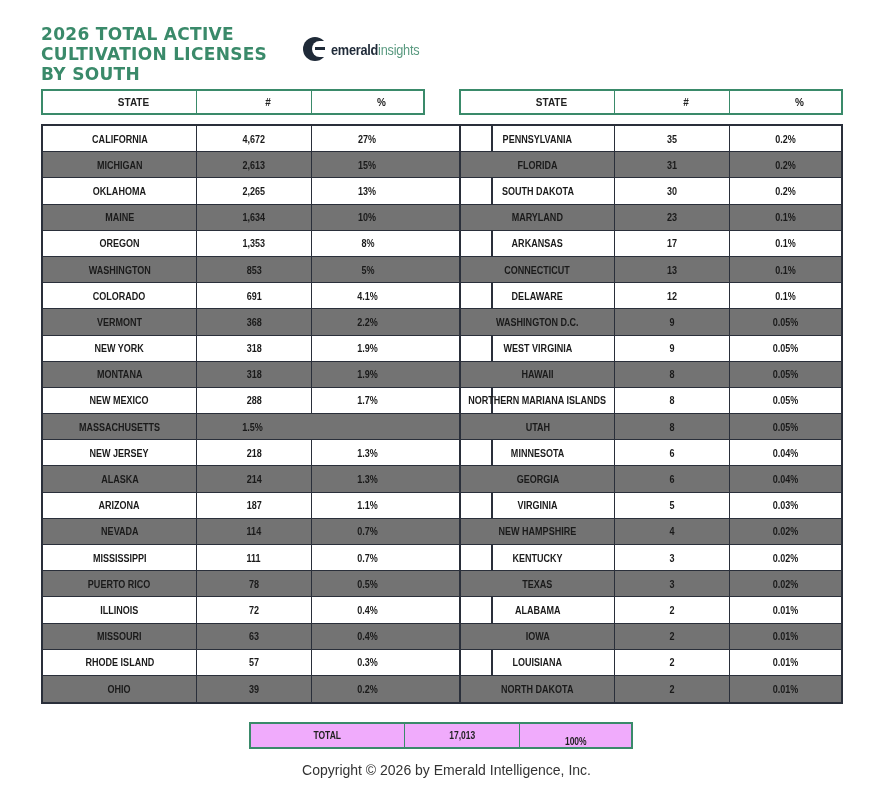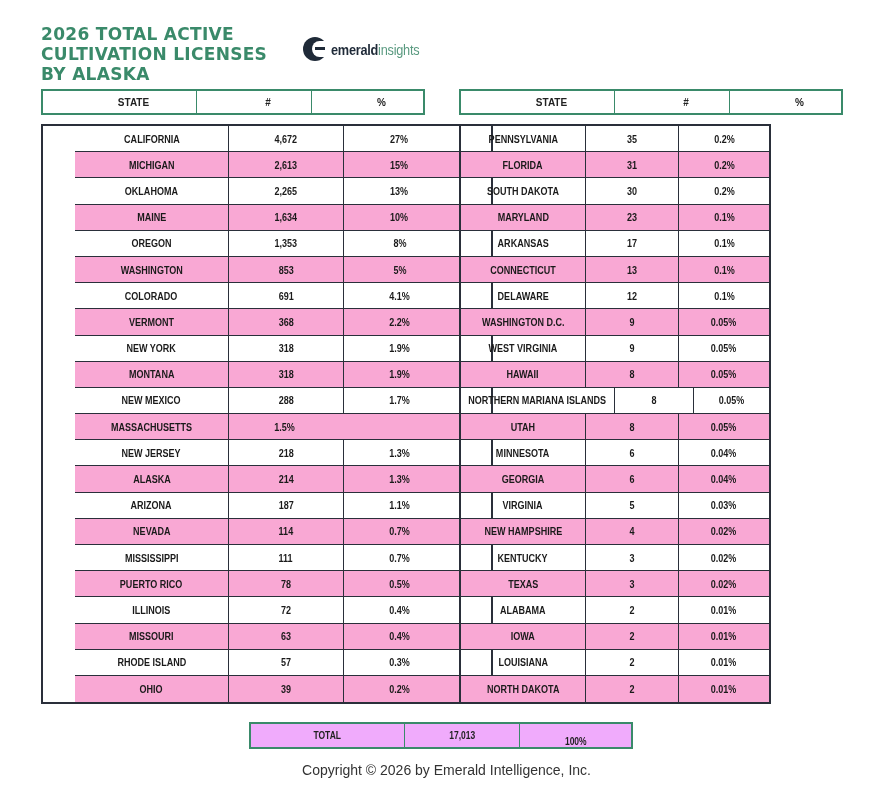--- a/index.html
+++ b/index.html
@@ -12,58 +12,58 @@
   .logo-mark::after { content: ""; position: absolute; left: 12px; top: 10px; width: 10px; height: 3px; background: #1f2a38; }
   .logo-text { font-size: 15px; font-family: "Liberation Sans", sans-serif; letter-spacing: -0.3px; transform: scaleX(0.85); transform-origin: left center; }
   .logo-text .b { color: #1f2a38; font-weight: bold; }
   .logo-text .l { color: #5a9a80; }
   .hdr { position: absolute; top: 89px; height: 26px; border: 2px solid #3a8a6a; box-sizing: border-box; display: flex; background: #fff; }
   .hdr .c { display: flex; align-items: center; justify-content: center; font-size: 10px; font-weight: bold; color: #222; border-right: 1.5px solid #3a8a6a; box-sizing: border-box; padding-left: 28px; }
   .hdr .c:last-child { border-right: none; }
   .tbl { position: absolute; top: 124px; border: 2px solid #2a2f3a; box-sizing: border-box; }
   .row { display: flex; height: 26.2px; border-bottom: 1.5px solid #2a2f3a; box-sizing: border-box; }
   .row:last-child { border-bottom: none; }
-  .row.alt { background: #f9a8d4; }
+  .row.alt { background: #737373; }
   .row .c { display: flex; align-items: center; justify-content: center; font-size: 11px; font-weight: bold; color: #1a1a1a; border-right: 1.5px solid #2a2f3a; box-sizing: border-box; transform-origin: center; }
   .row .c:last-child { border-right: none; }
   .row .c span { display: inline-block; transform: scaleX(0.82); white-space: nowrap; }
   .c1 { width: 154px; } .c2 { width: 115px; } .c3 { width: 111px; }
   .total { position: absolute; left: 249px; top: 722px; width: 384px; height: 27px; border: 2px solid #3a8a6a; box-sizing: border-box; background: #f0abfc; display: flex; }
   .total .c { display: flex; align-items: center; justify-content: center; font-size: 10px; font-weight: bold; color: #222; border-right: 1.5px solid #3a8a6a; box-sizing: border-box; }
   .total .c:last-child { border-right: none; align-items: flex-end; }
   .total .c span { display: inline-block; transform: scaleX(0.85); }
   .copy { position: absolute; left: 0; width: 893px; top: 762px; text-align: center; font-size: 14px; color: #333; }
 </style>
 </head>
 <body>
 
 <div class="title">
   <div>2026 TOTAL ACTIVE</div>
   <div>CULTIVATION LICENSES</div>
-  <div>BY ALASKA</div>
+  <div>BY SOUTH</div>
 </div>
 
 <div class="logo">
   <div class="logo-mark"></div>
   <div class="logo-text"><span class="b">emerald</span><span class="l">insights</span></div>
 </div>
 
 <div class="hdr" style="left:41px; width:384px;">
   <div class="c c1">STATE</div>
   <div class="c c2">#</div>
   <div class="c c3">%</div>
 </div>
 
 <div class="hdr" style="left:459px; width:384px;">
   <div class="c c1">STATE</div>
   <div class="c c2">#</div>
   <div class="c c3">%</div>
 </div>
 
-<div class="tbl" id="left-tbl" style="left:41px; width:452px;padding-left:32px;">
+<div class="tbl" id="left-tbl" style="left:41px; width:452px;">
     <div class="row">
       <div class="c c1">
         <span>CALIFORNIA</span>
       </div>
       <div class="c c2">
         <span>4,672</span>
       </div>
       <div class="c c3">
         <span>27%</span>
       </div>
@@ -290,21 +290,21 @@
         <span>OHIO</span>
       </div>
       <div class="c c2">
         <span>39</span>
       </div>
       <div class="c c3">
         <span>0.2%</span>
       </div>
     </div>
   </div>
-<div class="tbl" id="right-tbl" style="left:459px; width:312px;">
+<div class="tbl" id="right-tbl" style="left:459px; width:384px;">
     <div class="row">
       <div class="c c1">
         <span>PENNSYLVANIA</span>
       </div>
       <div class="c c2">
         <span>35</span>
       </div>
       <div class="c c3">
         <span>0.2%</span>
       </div>

